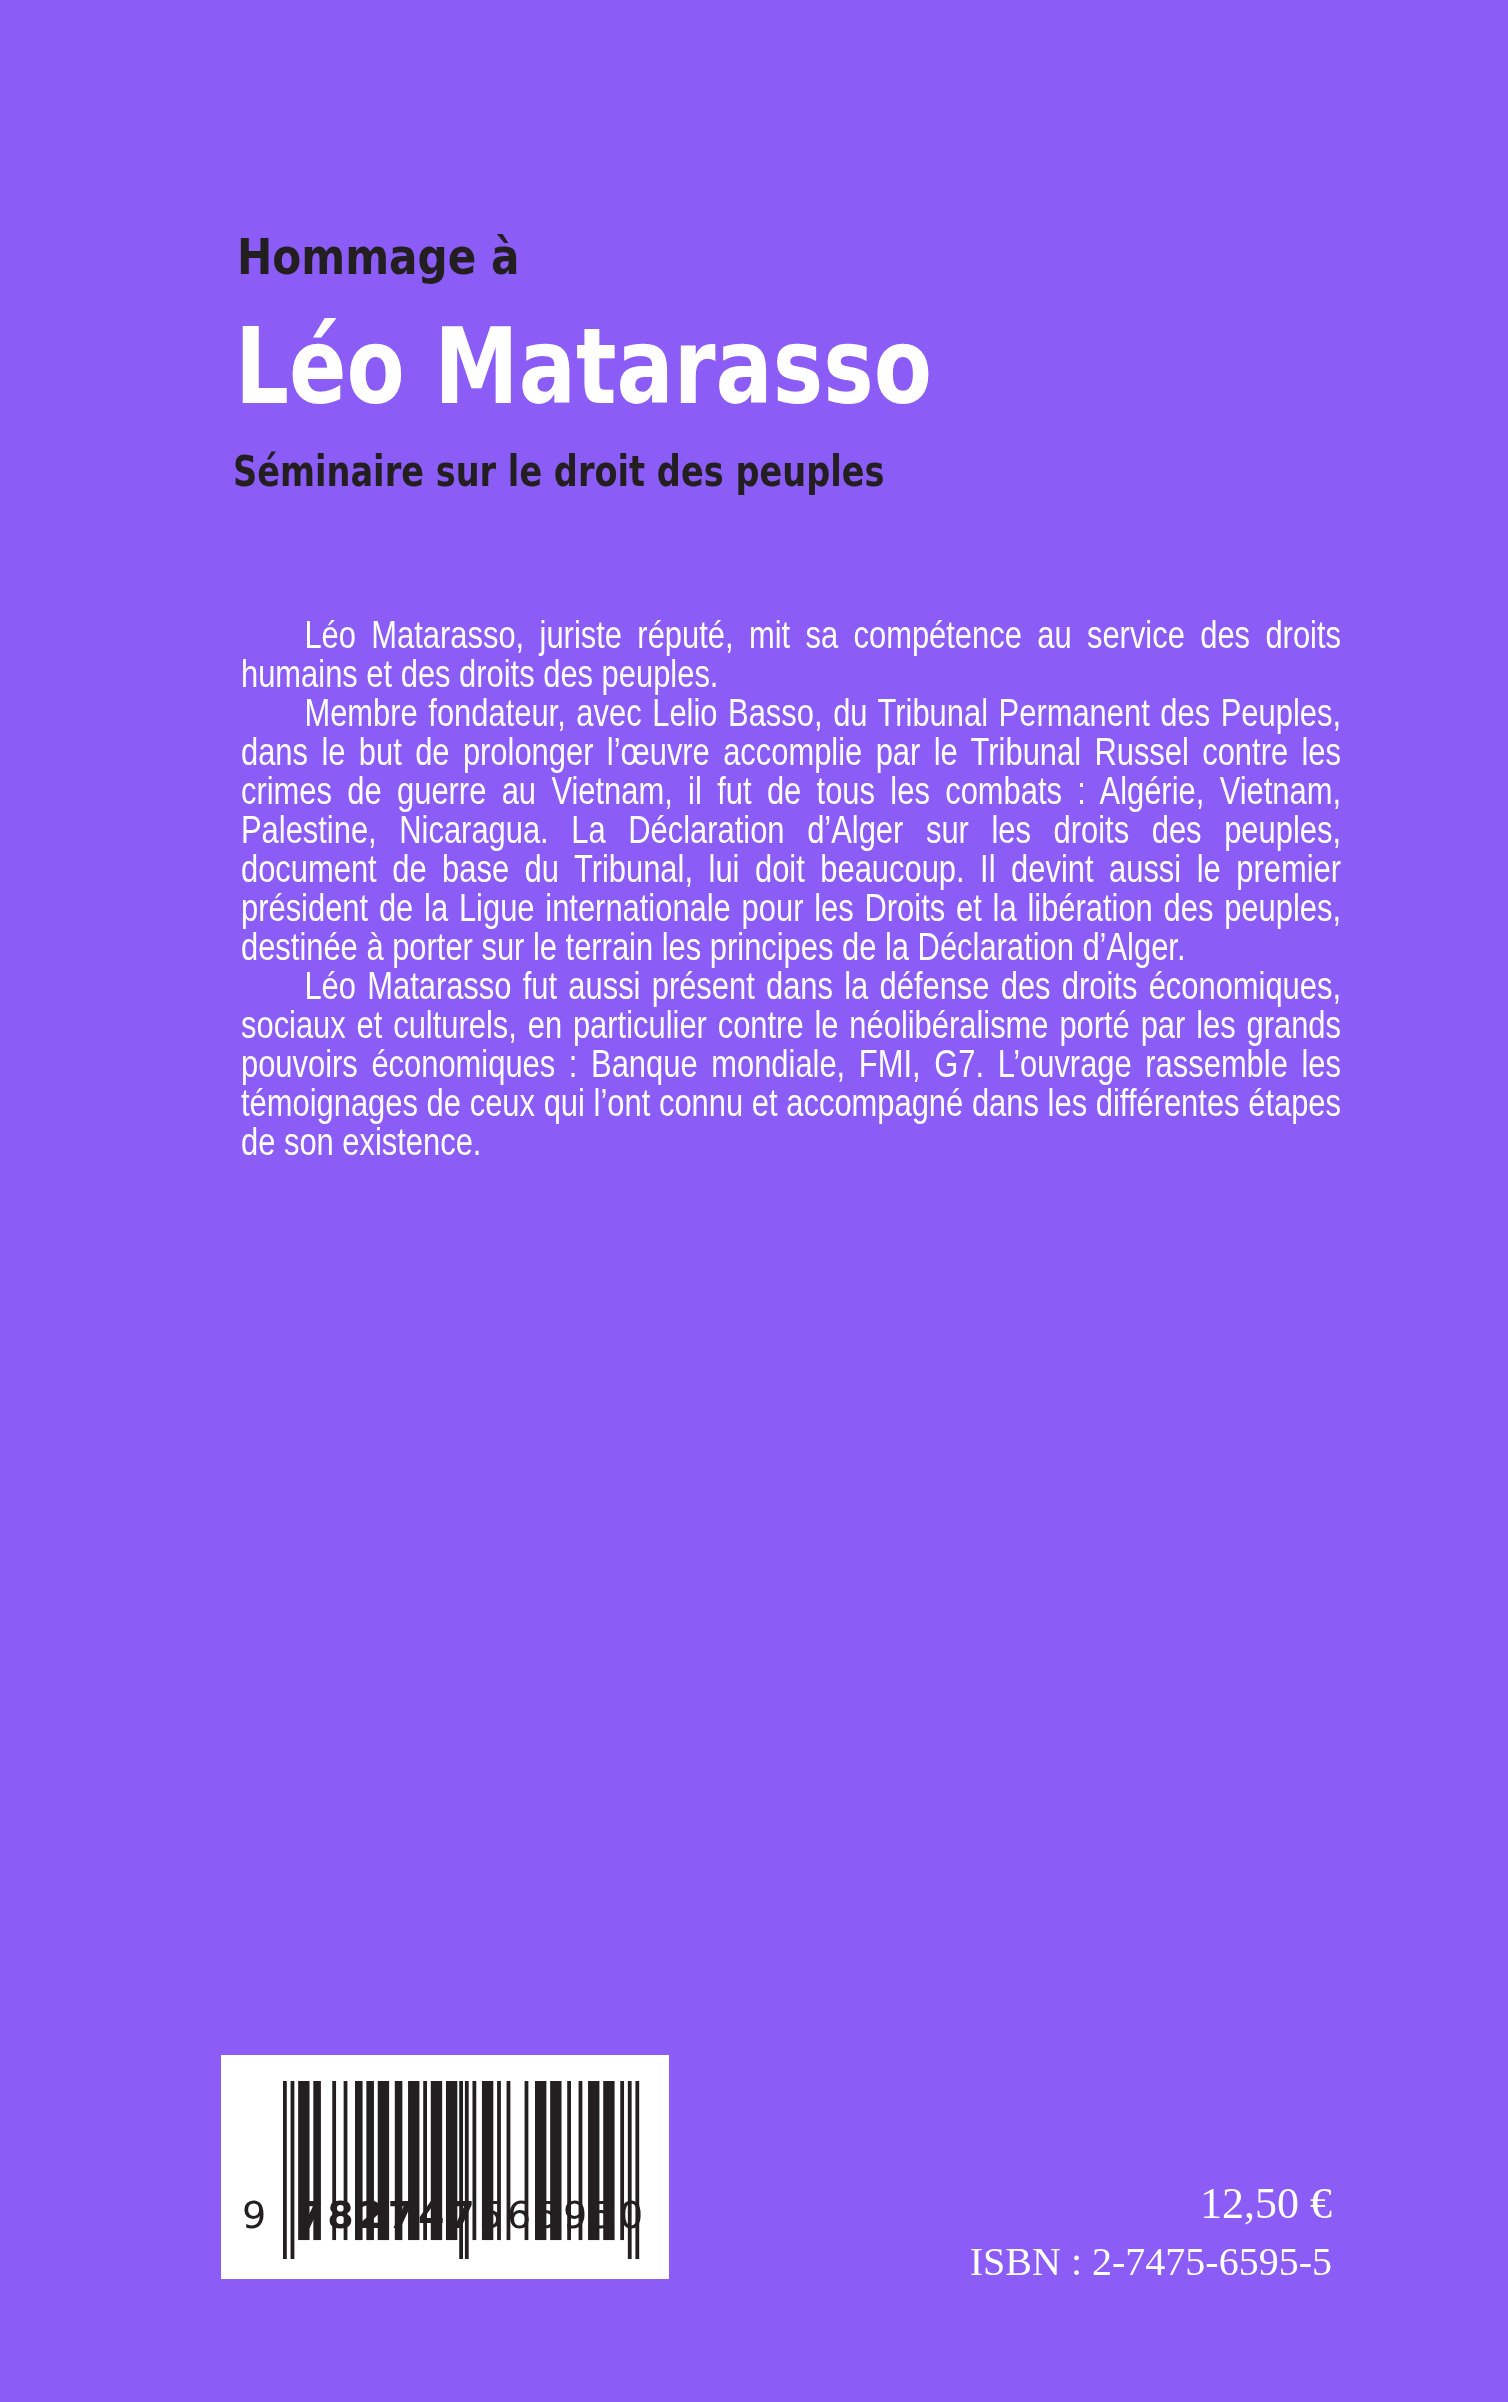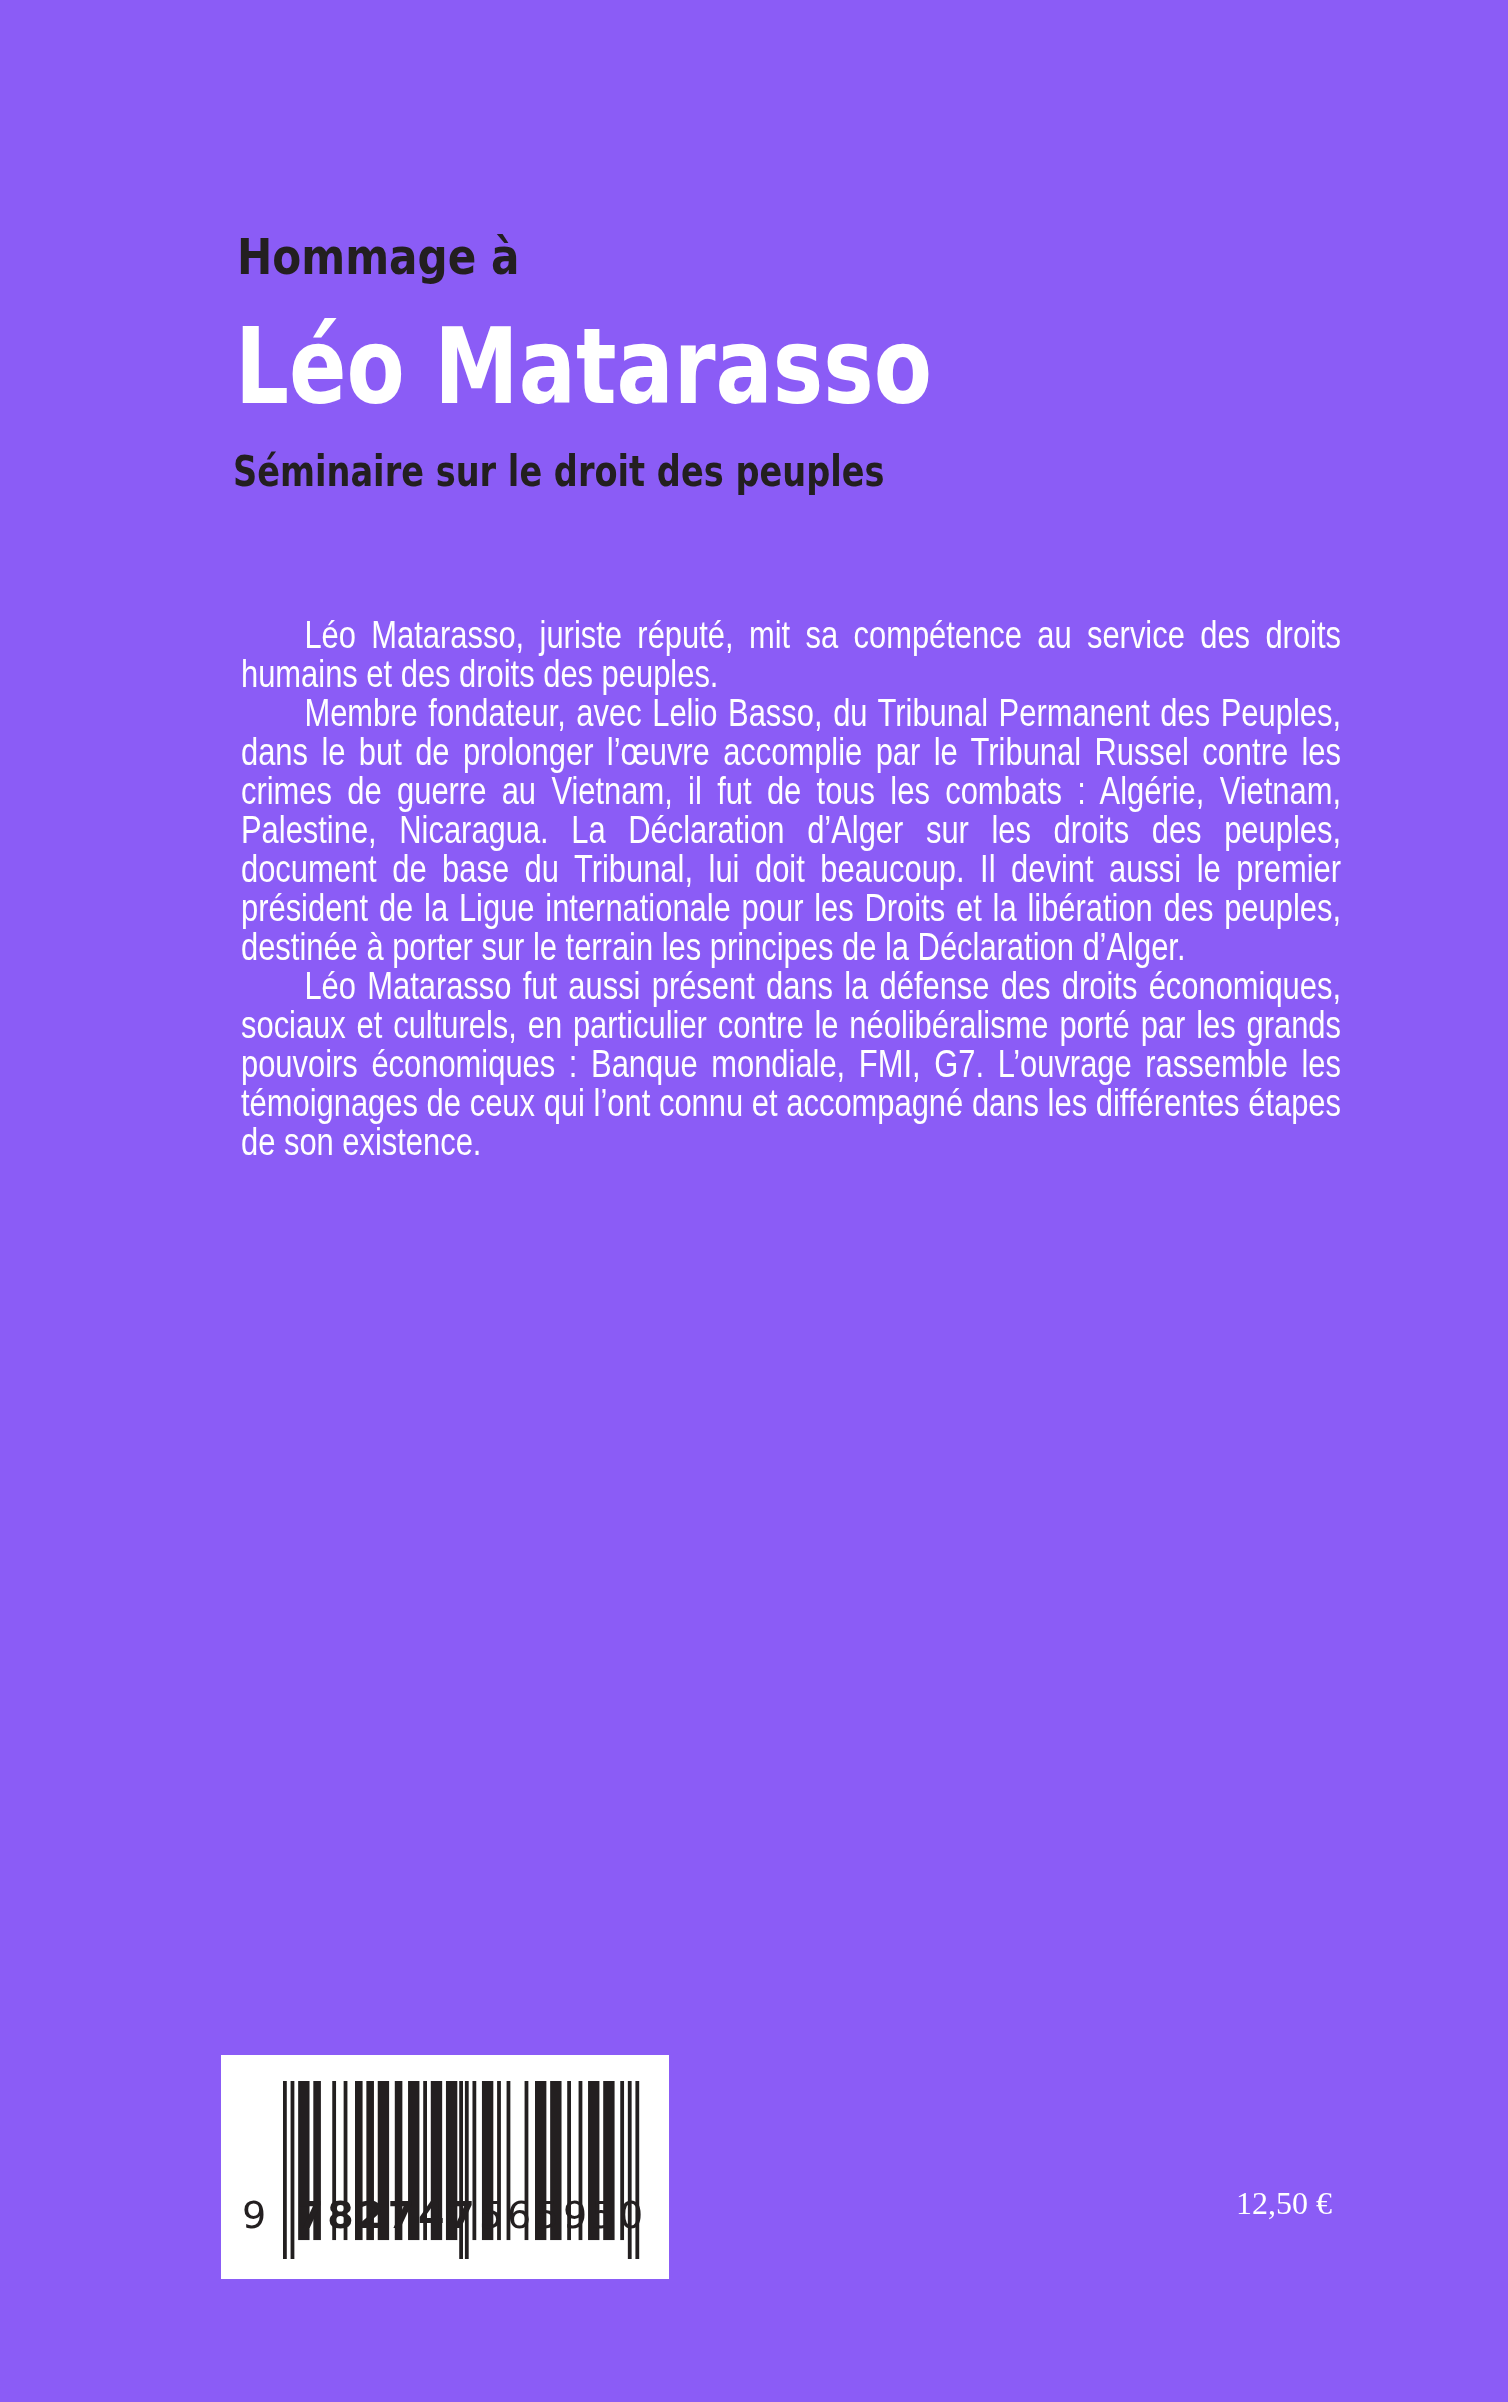--- a/index.html
+++ b/index.html
@@ -118,21 +118,21 @@
     position: absolute;
     left: 237px;
     top: 0;
     letter-spacing: 3.8px;
   }
   .price {
     position: absolute;
     right: 176px;
     top: 2179px;
     font-family: "Liberation Serif", serif;
-    font-size: 32px;
+    font-size: 44px;
     line-height: 49px;
     color: #FFFFFF;
     white-space: nowrap;
     margin-left: 48px;
   }
   .isbn {
     position: absolute;
     right: 176px;
     top: 2238px;
     font-family: "Liberation Serif", serif;
@@ -198,15 +198,16 @@
       </g>
     </svg>
     <div class="barcode-digits">
       <span class="first">9</span>
       <span class="group1">782747</span>
       <span class="group2">565950</span>
     </div>
   </div>
 
   <div class="price">12,50 €</div>
+  <div class="isbn">ISBN : 2-7475-6595-5</div>
 
 </div>
 
 
 </body></html>

